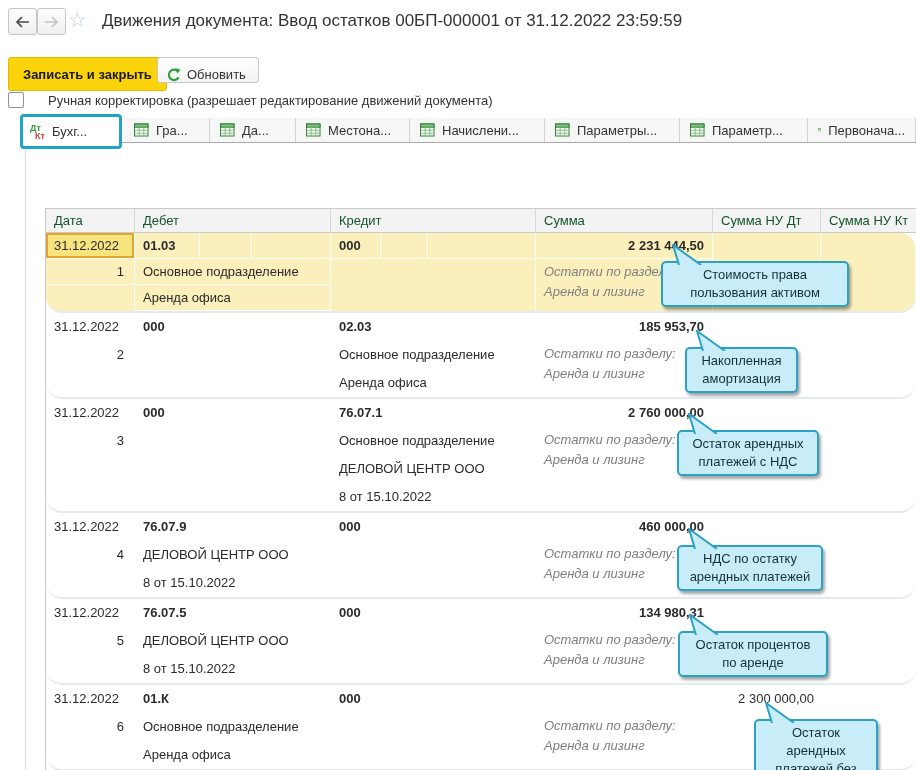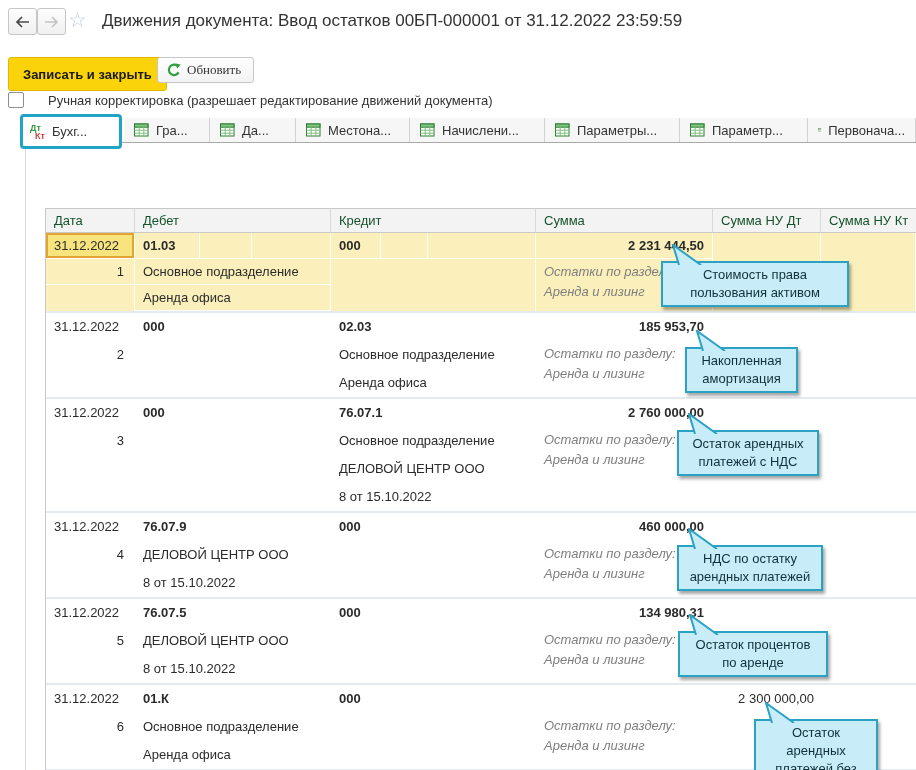--- a/index.html
+++ b/index.html
@@ -13,21 +13,21 @@
   #nav-fwd{left:37px;top:8px;}
   #star{position:absolute;left:68px;top:7px;font-size:21px;color:#c2cedb;line-height:26px;}
   #title{position:absolute;left:102px;top:11px;font-size:17px;color:#333;white-space:nowrap;}
 
   
   #btn-save{position:absolute;left:8px;top:57px;height:26px;padding:16px 14px;
             background:#fbd30b;border:1px solid #e0b900;border-radius:3px;
             font-weight:bold;font-size:13px;color:#1a1a1a;display:flex;align-items:center;}
   #btn-refresh{position:absolute;left:157px;top:57px;height:26px;padding:0 12px 0 9px;
             background:linear-gradient(#fefefe,#f3f3f3);border:1px solid #c7c7c7;border-radius:3px;
-            font-size:13px;color:#333;display:flex;align-items:center;gap:6px;font-family:Liberation Serif, serif;}
+            font-size:13px;color:#333;display:flex;align-items:flex-end;gap:6px;}
 
   
   #chk-row{position:absolute;left:8px;top:92px;display:flex;align-items:center;gap:24px;color:#333;}
   #chk-box{width:14px;height:14px;border:1px solid #8f8f8f;border-radius:2px;background:#fff;}
 
   
   #tabbar{position:absolute;left:20px;top:118px;width:896px;height:25px;display:flex;
           border-bottom:1px solid #a9a9a9;box-sizing:border-box;}
   .tab-spacer{width:104px;}
   .tab{display:flex;align-items:center;gap:7px;padding:0 10px;background:#f6f6f6;
@@ -42,21 +42,21 @@
 
   
   #tablewrap{position:absolute;left:45px;top:208px;width:871px;height:562px;
              border-top:1px solid #c9c9c9;border-left:1px solid #c9c9c9;box-sizing:border-box;}
   .grid6{display:grid;grid-template-columns:89px 196px 205px 177px 108px 1fr;}
   #thead{height:24px;background:#f3f3f3;border-bottom:1px solid #c9c9c9;box-sizing:border-box;}
   .th{line-height:23px;padding-left:8px;color:#14532d;border-right:1px solid #d8d8d8;
       box-sizing:border-box;white-space:nowrap;overflow:hidden;}
   .th:last-child{border-right:none;}
 
-  .trow{border-bottom:2px solid #e4eaf0;position:relative;}
+  .trow{border-bottom:2px solid #e4eaf0;position:relative;border-radius:16px;}
   .trow.selected{background:#fbf0bc;}
   .cell{box-sizing:border-box;border-right:1px solid transparent;overflow:hidden;}
   .selected .cell{border-right:1px solid rgba(255,255,255,.95);}
   .ln{height:28px;line-height:28px;padding-left:8px;white-space:nowrap;box-sizing:border-box;}
   .selected .ln{height:26px;line-height:26px;border-bottom:1px solid rgba(255,255,255,.95);}
   .ln.num{text-align:right;padding-right:10px;padding-left:0;}
   .ln.acct{font-weight:bold;display:flex;}
   .acct-txt{display:inline-block;}
   .sp{display:none;}
   .selected .c2 .acct-txt{width:56px;border-right:1px solid rgba(255,255,255,.95);}
@@ -64,21 +64,21 @@
   .selected .c2 .sp2{display:inline-block;flex:1;}
   .selected .c3 .acct-txt{width:41px;border-right:1px solid rgba(255,255,255,.95);}
   .selected .c3 .sp1{display:inline-block;width:46px;border-right:1px solid rgba(255,255,255,.95);}
   .selected .c3 .sp2{display:inline-block;flex:1;}
   .selected .ln.date{background:#f8e47e;box-shadow:inset 0 0 0 2px #e0a42f;}
   .ln.amt{font-weight:bold;text-align:right;padding-right:8px;}
   .ln.amt.nu{font-weight:normal;padding-right:6px;}
   .comment{font-style:italic;color:#7e7e7e;line-height:20px;padding:3px 2px 0 8px;}
 
   
-  .callout{position:absolute;background:#c9edf8;border:2px solid #2ba2c4;border-radius:0;
+  .callout{position:absolute;background:#c9edf8;border:2px solid #2ba2c4;border-radius:5px;
            box-shadow:2px 3px 3px rgba(0,0,0,.35);padding:3px 8px;text-align:center;
            font-size:13px;line-height:18px;color:#10303b;z-index:5;box-sizing:border-box;}
   .tail{position:absolute;top:-19px;left:6px;}
 </style>
 </head>
 <body>
 
 <div id="app">
 
   <div class="navbtn" id="nav-back">

